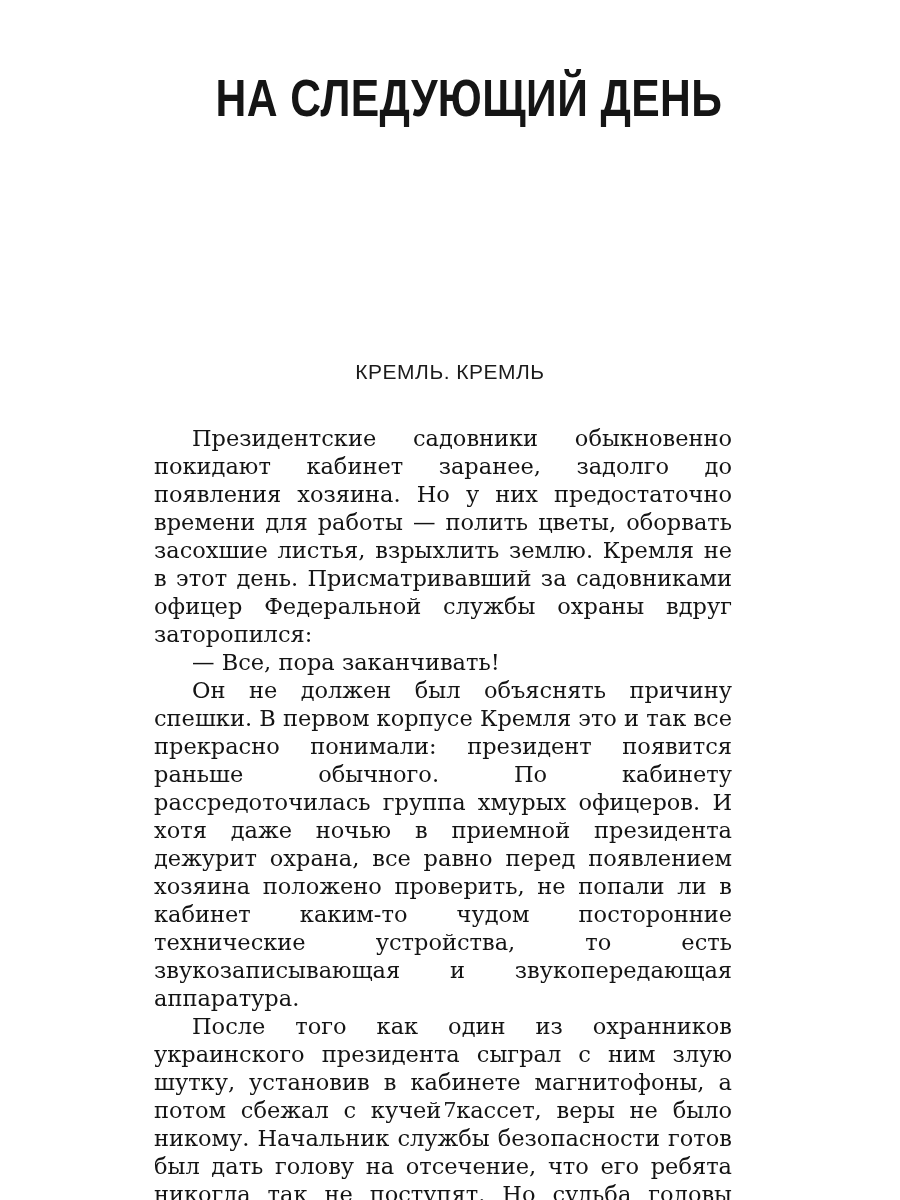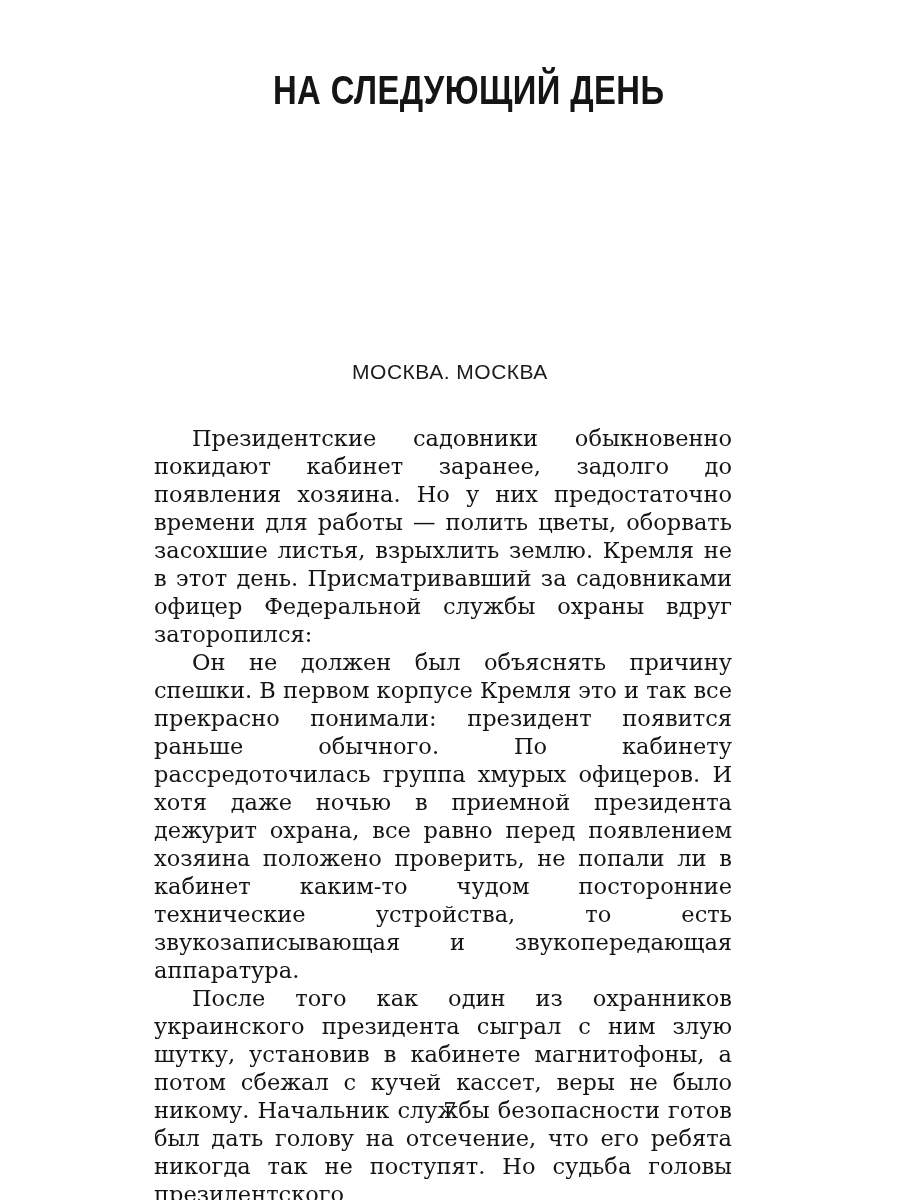--- a/index.html
+++ b/index.html
@@ -14,21 +14,21 @@
     background: #ffffff;
     color: #111111;
     overflow: hidden;
   }
   .chapter-title {
     margin: 0;
     padding-top: 68px;
     text-align: center;
     font-family: "Liberation Sans", sans-serif;
     font-weight: 700;
-    font-size: 40px;
+    font-size: 52px;
     letter-spacing: 0.5px;
     color: #151515;
     padding-left: 38px;
   }
   .chapter-title .condense {
     display: inline-block;
     transform: scaleX(0.82);
     transform-origin: center;
   }
   .section-heading {
@@ -74,23 +74,24 @@
 </style>
 </head>
 <body>
 
 <div class="page">
 
   <h1 class="chapter-title">
     <span class="condense">НА СЛЕДУЮЩИЙ ДЕНЬ</span>
   </h1>
 
-  <h2 class="section-heading">МОСКВА. МОСКВА</h2>
+  <h2 class="section-heading">КРЕМЛЬ. КРЕМЛЬ</h2>
 
   <div class="text-block">
     <p>Президентские садовники обыкновенно покидают кабинет заранее, задолго до появления хозяина. Но у них предостаточно времени для работы — полить цветы, оборвать засохшие листья, взрыхлить землю. Кремля не в этот день. Присматривавший за садовниками офицер Федеральной службы охраны вдруг заторопился:</p>
+    <p>— Все, пора заканчивать!</p>
     <p>Он не должен был объяснять причину спешки. В первом корпусе Кремля это и так все прекрасно понимали: президент появится раньше обычного. По кабинету рассредоточилась группа хмурых офицеров. И хотя даже ночью в приемной президента дежурит охрана, все равно перед появлением хозяина положено проверить, не попали ли в кабинет каким-то чудом посторонние технические устройства, то есть звукозаписывающая и звукопередающая аппаратура.</p>
     <p>После того как один из охранников украинского президента сыграл с ним злую шутку, установив в кабинете магнитофоны, а потом сбежал с кучей кассет, веры не было никому. Начальник службы безопасности готов был дать голову на отсечение, что его ребята никогда так не поступят. Но судьба головы президентского</p>
   </div>
 
   <div class="page-number">7</div>
 
 </div>
 
 </body></html>

